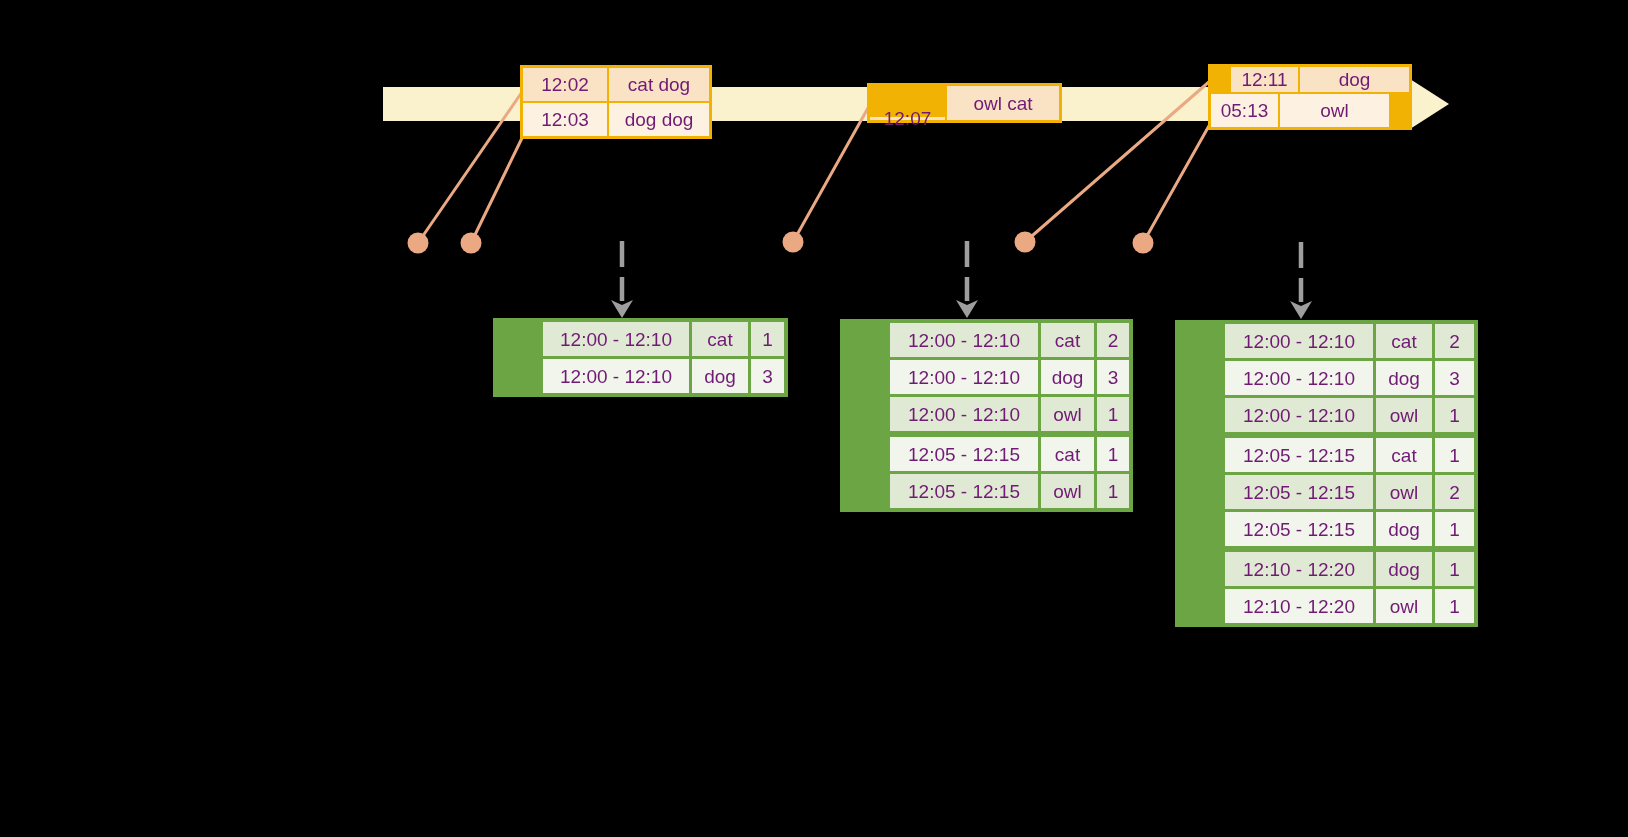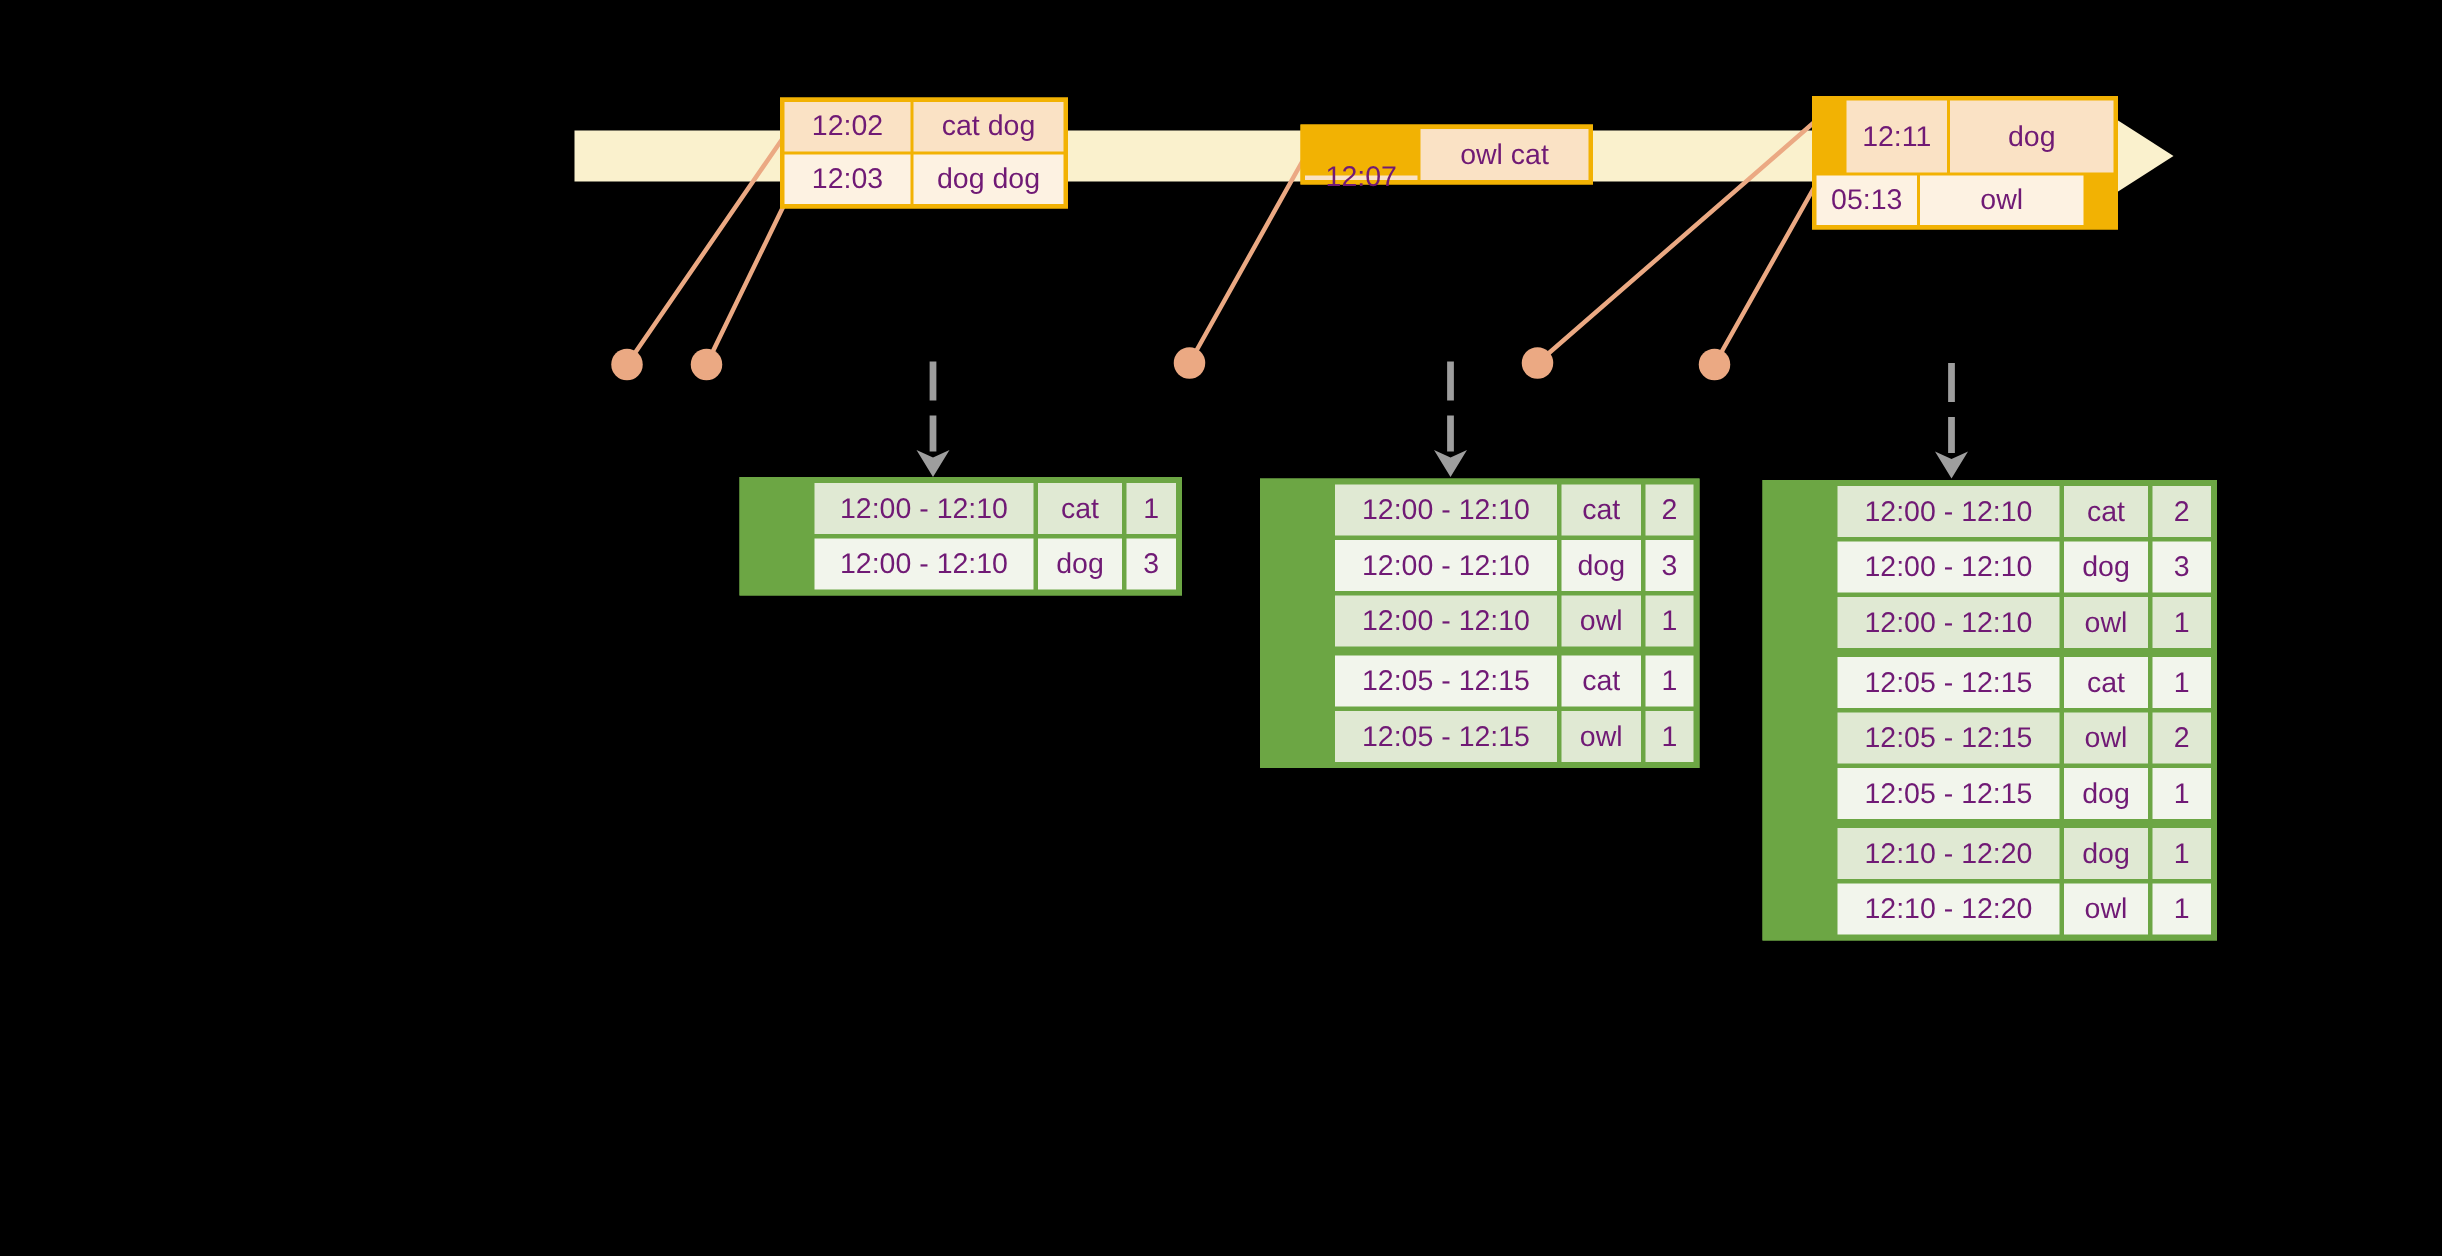--- a/index.html
+++ b/index.html
@@ -75,21 +75,21 @@
   </div>
 
   <div class="etable" style="left:867px;top:83px;">
     <div class="erow" style="height:34px;">
       <div class="ecell edark" style="width:75px;margin-top:31px;">12:07</div>
       <div class="ecell edark" style="width:112px;">owl cat</div>
     </div>
   </div>
 
   <div class="etable" style="left:1208px;top:64px;">
-    <div class="erow" style="height:48px;padding-left:20px;">
+    <div class="erow" style="height:25px;padding-left:20px;">
       <div class="ecell edark" style="width:67px;">12:11</div>
       <div class="ecell edark" style="width:109px;">dog</div>
     </div>
     <div class="erow" style="height:33px;">
       <div class="ecell elite" style="width:67px;">05:13</div>
       <div class="ecell elite" style="width:109px;">owl</div>
     </div>
   </div>
 
   <div class="rtable" style="left:493px;top:318px;">

